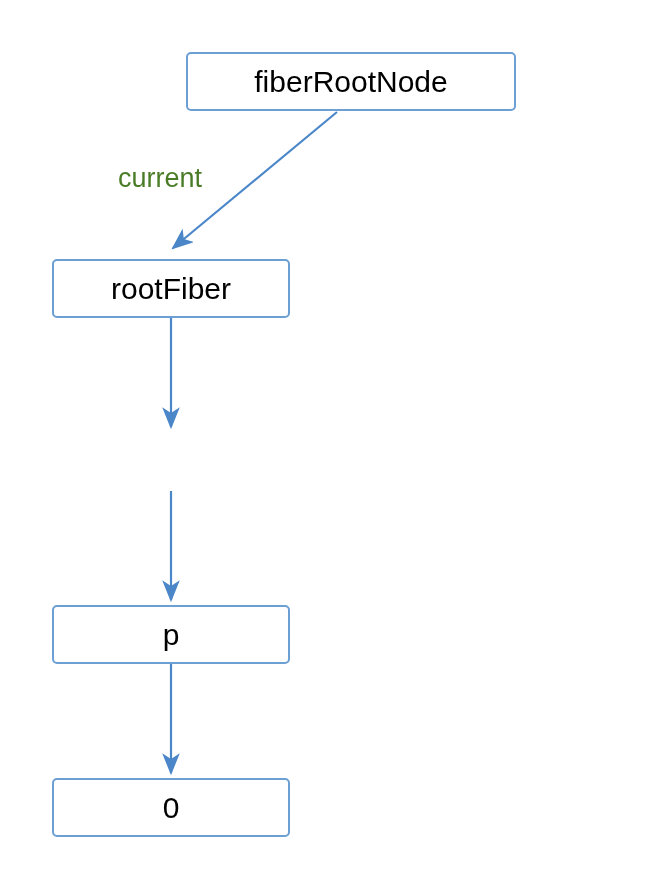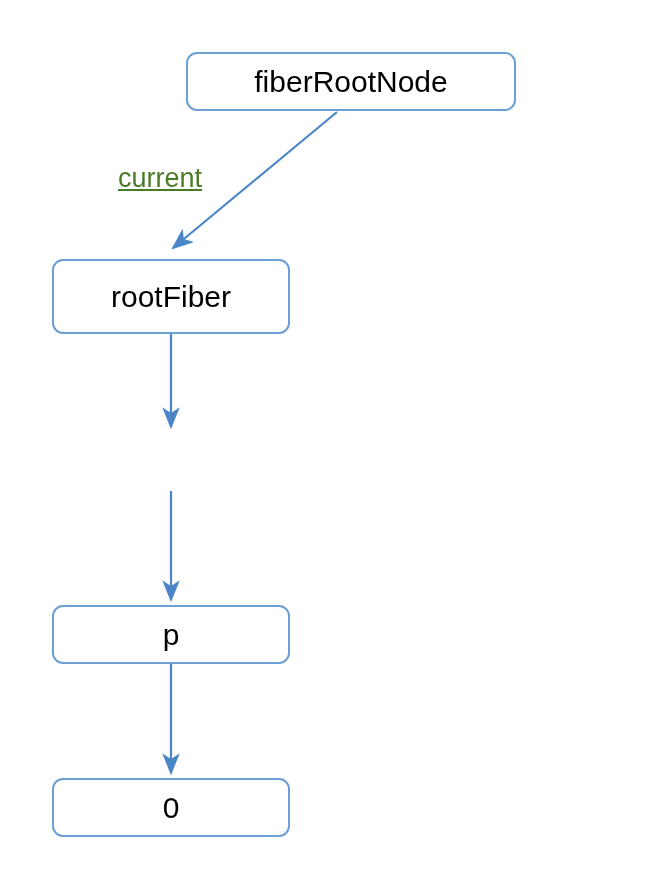--- a/index.html
+++ b/index.html
@@ -14,21 +14,21 @@
     height: 890px;
     background: #ffffff;
     overflow: hidden;
     font-family: "Liberation Sans", "DejaVu Sans", sans-serif;
   }
   .node-box {
     position: absolute;
     box-sizing: border-box;
     background: #ffffff;
     border: 2px solid #6c9fd4;
-    border-radius: 11px;
+    border-radius: 5px;
     display: flex;
     align-items: center;
     justify-content: center;
   }
   .node-label {
     font-size: 30px;
     line-height: 1;
     color: #000000;
     letter-spacing: 0px;
     white-space: nowrap;
@@ -42,21 +42,20 @@
     height: 890px;
     pointer-events: none;
   }
   .edge-label {
     position: absolute;
     font-size: 27px;
     line-height: 1;
     color: #4a7c28;
     white-space: nowrap;
     user-select: none;
-    text-decoration: underline;
   }
 </style>
 </head>
 <body>
 
 <div id="canvas">
 
   <svg id="edge-layer" viewBox="0 0 646 890" width="646" height="890" xmlns="http://www.w3.org/2000/svg">
     <defs>
       <marker id="arrowhead" markerWidth="10" markerHeight="8" refX="9" refY="4" orient="auto" markerUnits="strokeWidth">
@@ -78,21 +77,21 @@
 
     <g>
       <line x1="171" y1="664" x2="171" y2="773" stroke="#4a86c8" stroke-width="2.2" marker-end="url(#arrowhead)"></line>
     </g>
   </svg>
 
   <div class="node-box" style="left:186px; top:52px; width:330px; height:59px;">
     <span class="node-label">fiberRootNode</span>
   </div>
 
-  <div class="node-box" style="left:52px; top:259px; width:238px; height:75px;">
+  <div class="node-box" style="left:52px; top:259px; width:238px; height:59px;">
     <span class="node-label">rootFiber</span>
   </div>
 
 
   <div class="node-box" style="left:52px; top:605px; width:238px; height:59px;">
     <span class="node-label">p</span>
   </div>
 
   <div class="node-box" style="left:52px; top:778px; width:238px; height:59px;">
     <span class="node-label">0</span>

